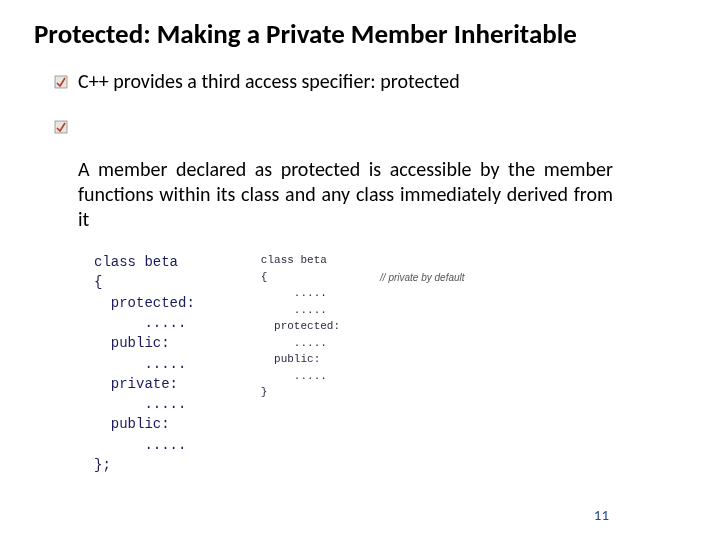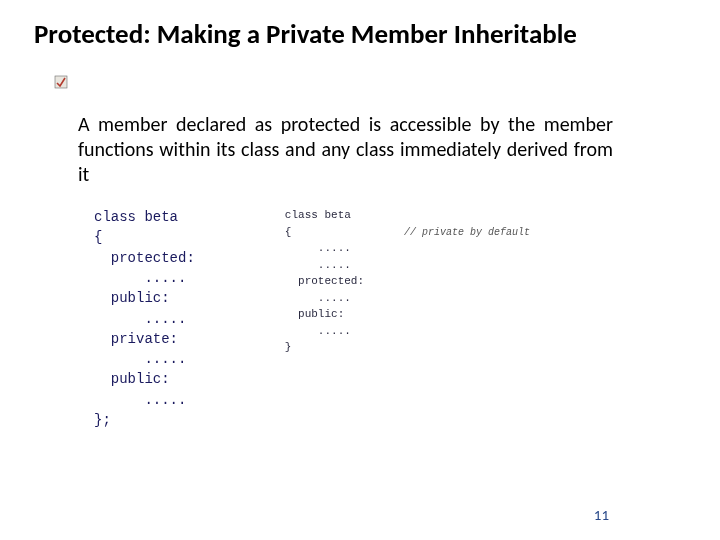--- a/index.html
+++ b/index.html
@@ -45,41 +45,41 @@
     line-height: 1.25;
   }
   .bullet-text.justify {
     text-align: justify;
     margin-top: 43px;
   }
   .code-area {
     margin: 10px 30px 0 60px;
     display: flex;
     align-items: flex-start;
-    gap: 90px;
+    gap: 66px;
   }
   .code-col {
     font-family: "Courier New", Courier, monospace;
     font-size: 14px;
     line-height: 1.45;
     color: #1a1a5e;
     white-space: pre;
   }
   .code-col.small {
     font-size: 11px;
     line-height: 1.5;
     color: #2a2a40;
   }
   .code-right-wrap {
     display: flex;
     align-items: flex-start;
     gap: 40px;
   }
   .comment {
-    font-family: Liberation Mono, monospace;
+    font-family: Liberation Sans, sans-serif;
     font-size: 10px;
     font-style: italic;
     color: #555;
     margin-top: 20px;
   }
   .page-number {
     position: absolute;
     bottom: 16px;
     right: 40px;
     font-size: 15px;
@@ -89,20 +89,29 @@
 </style>
 </head>
 <body>
 
 <div class="slide">
 
   <h1 class="title">Protected: Making a Private Member Inheritable</h1>
 
   <div class="bullet-block">
 
+    <div class="bullet">
+      <span class="bullet-icon">
+        <svg viewBox="0 0 14 14" width="14" height="14">
+          <rect x="1" y="1" width="12" height="12" fill="#e9e6df" stroke="#6b6b6b" stroke-width="0.6"></rect>
+          <path d="M3 8 L6 11 L11 3" fill="none" stroke="#b33a2e" stroke-width="1.6"></path>
+        </svg>
+      </span>
+      <span class="bullet-text">C++ provides a third access specifier: protected</span>
+    </div>
 
     <div class="bullet">
       <span class="bullet-icon">
         <svg viewBox="0 0 14 14" width="14" height="14">
           <rect x="1" y="1" width="12" height="12" fill="#e9e6df" stroke="#6b6b6b" stroke-width="0.6"></rect>
           <path d="M3 8 L6 11 L11 3" fill="none" stroke="#b33a2e" stroke-width="1.6"></path>
         </svg>
       </span>
       <span class="bullet-text justify">A member declared as protected is accessible by the member functions within its class and any class immediately derived from it</span>
     </div>

